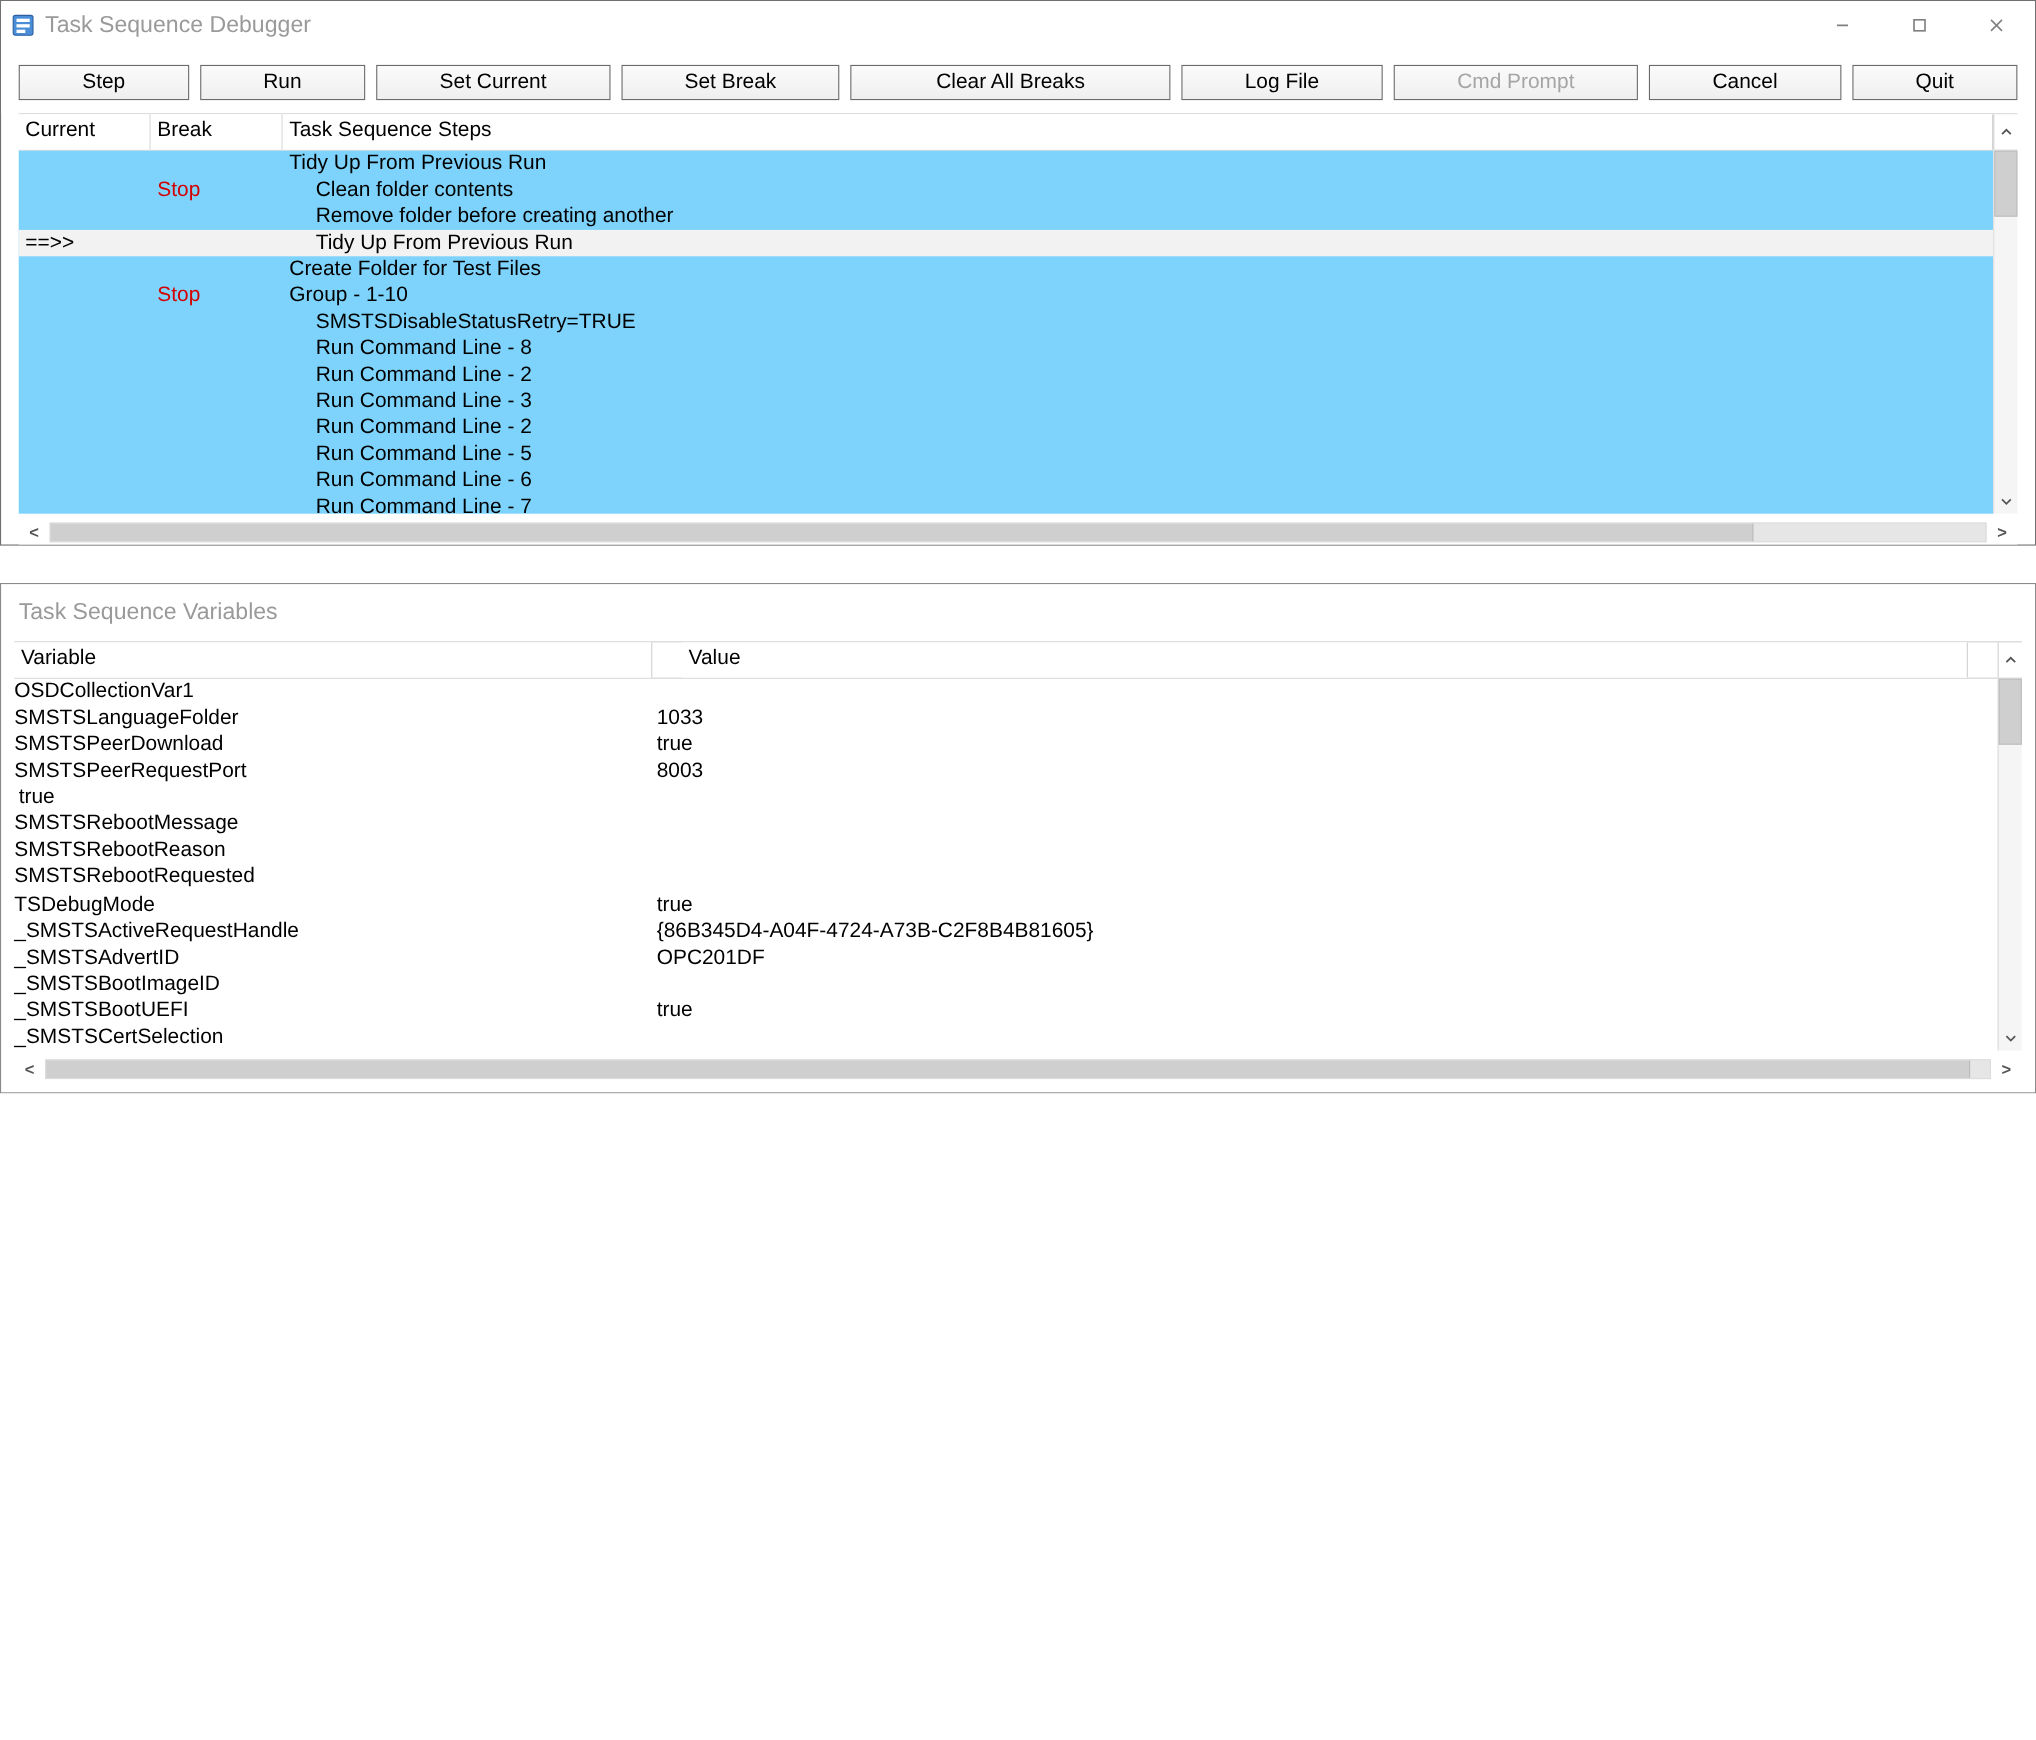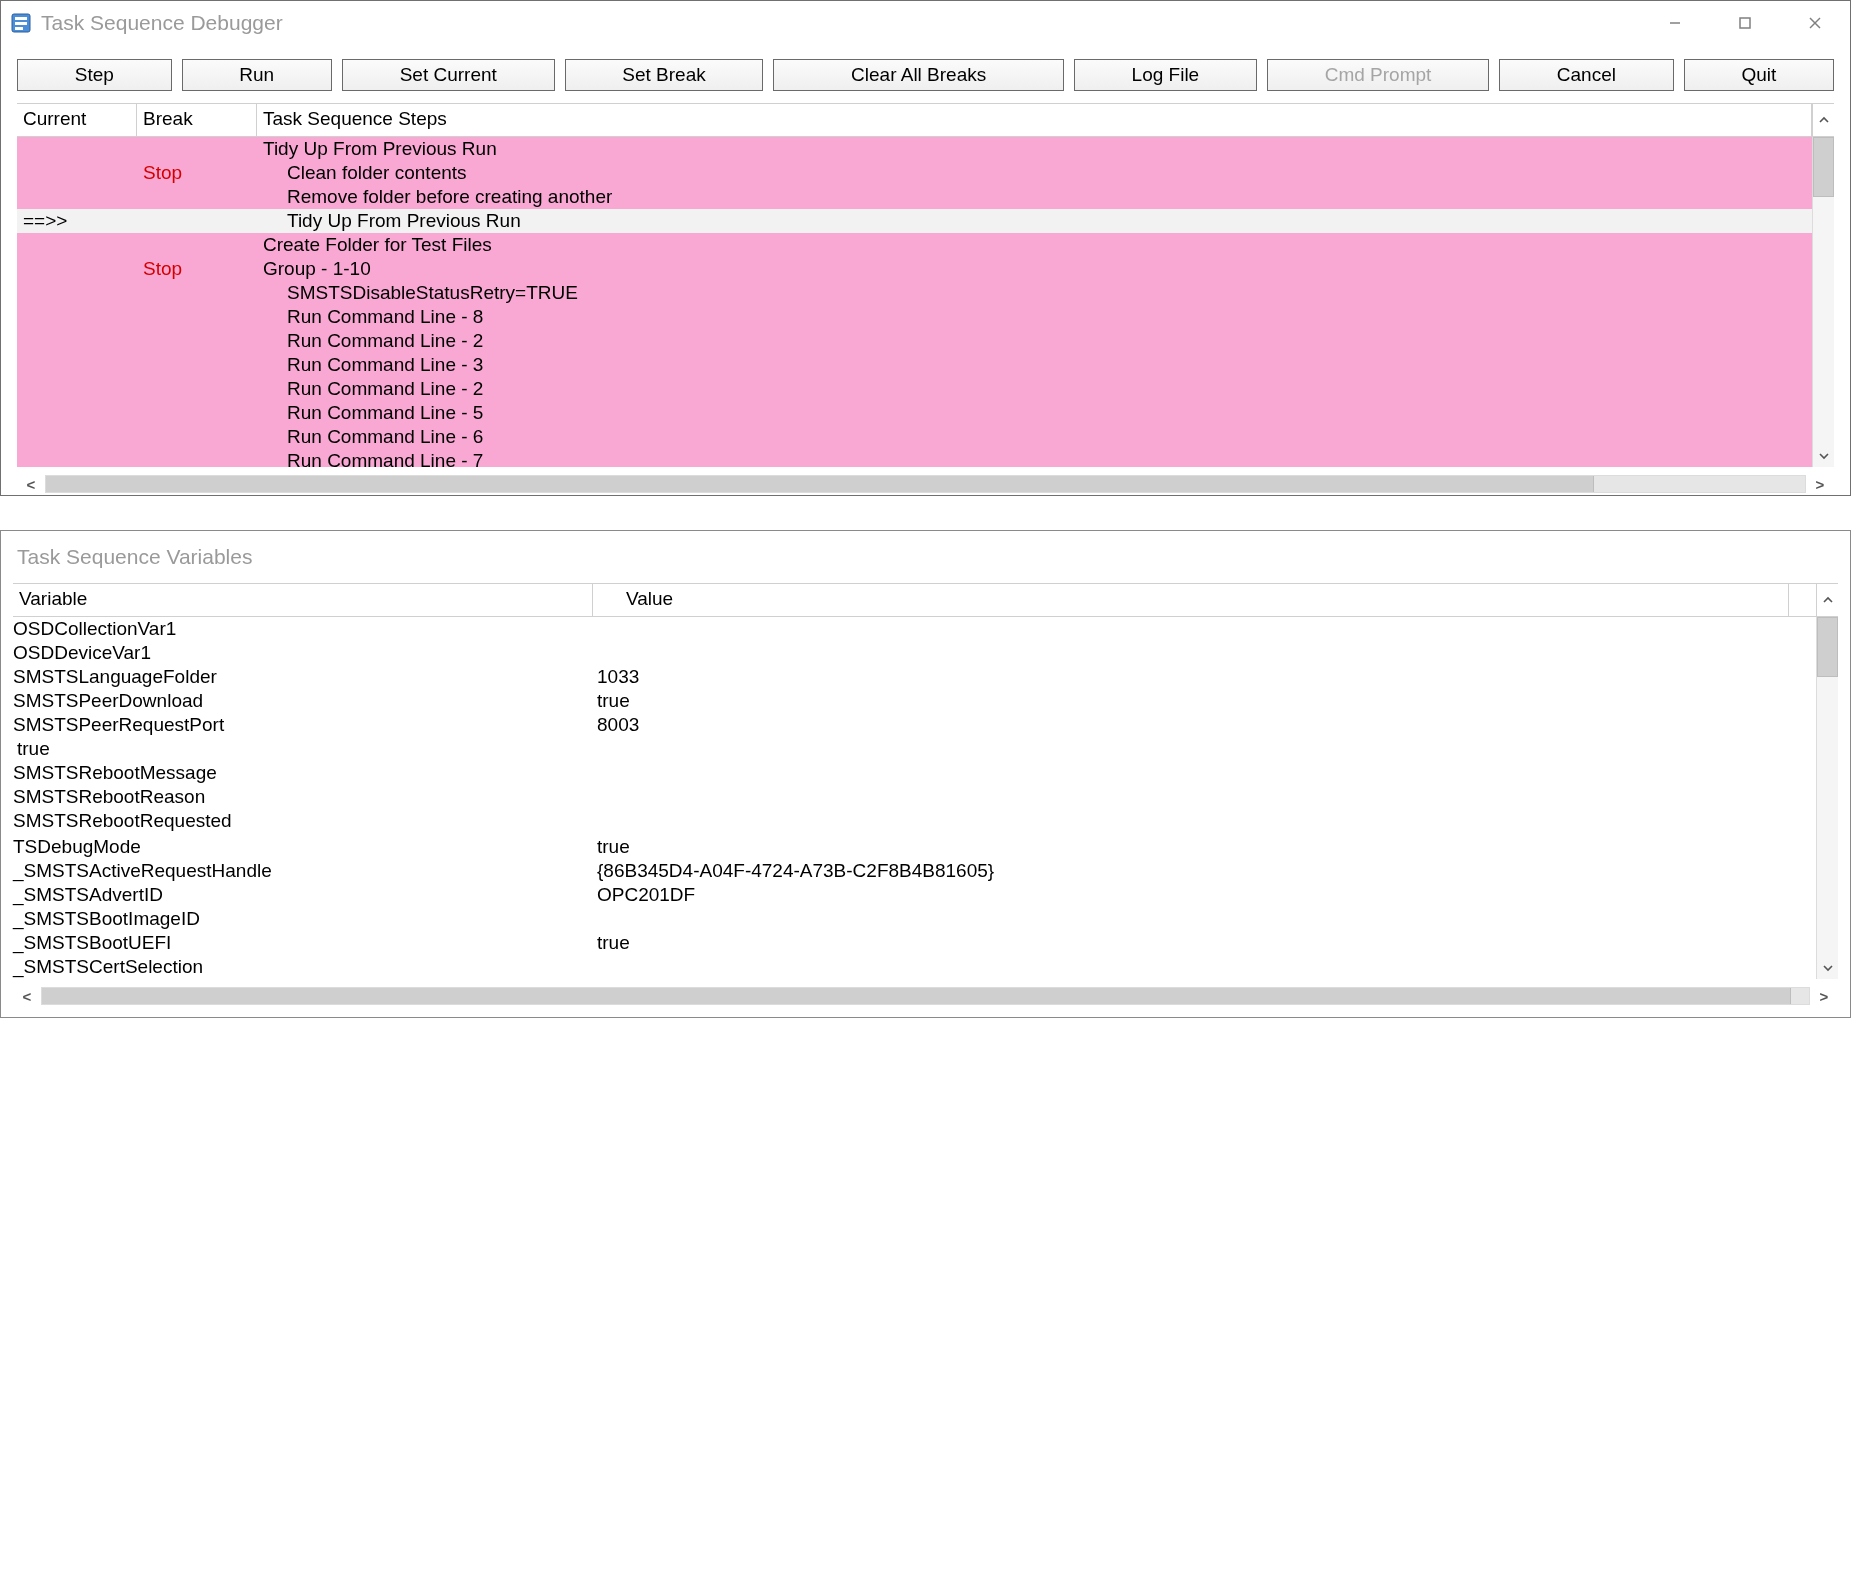--- a/index.html
+++ b/index.html
@@ -95,21 +95,21 @@
     font-size: 13px;
     border-left: 1px solid #d0d0d0;
     display:flex; align-items:center; justify-content:center;
     user-select:none;
   }
   .rows-wrap {
     display: grid;
     grid-template-columns: 1fr 22px;
   }
   .rows {
-    background:#f9a8d4;
+    background:#7dd3fc;
   }
   .row {
     display: grid;
     grid-template-columns: 120px 120px 1fr;
     font-size: 19px;
     padding: 1px 0;
   }
   .row.active { background:#f2f2f2; }
   .c-cur  { padding: 0 6px; white-space: nowrap; }
   .c-brk  { padding: 0 6px; color: #d40000; white-space: nowrap; }
@@ -348,24 +348,20 @@
     </div>
   </div>
 
   <div class="vars-rows">
     <div id="vars-rows">
         <div class="vrow">
           <div class="vname">OSDCollectionVar1</div>
           <div class="vval"></div>
         </div>
         <div class="vrow">
-          <div class="vname">OSDDeviceVar1</div>
-          <div class="vval"></div>
-        </div>
-        <div class="vrow">
           <div class="vname">SMSTSLanguageFolder</div>
           <div class="vval">1033</div>
         </div>
         <div class="vrow">
           <div class="vname">SMSTSPeerDownload</div>
           <div class="vval">true</div>
         </div>
         <div class="vrow">
           <div class="vname">SMSTSPeerRequestPort</div>
           <div class="vval">8003</div>

